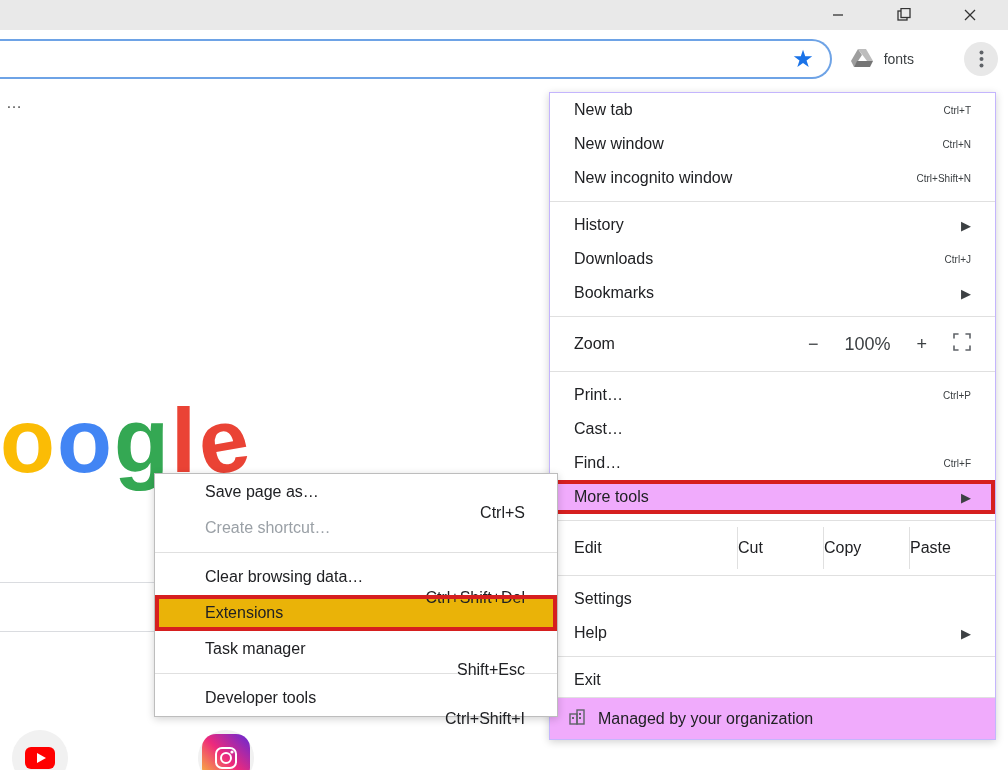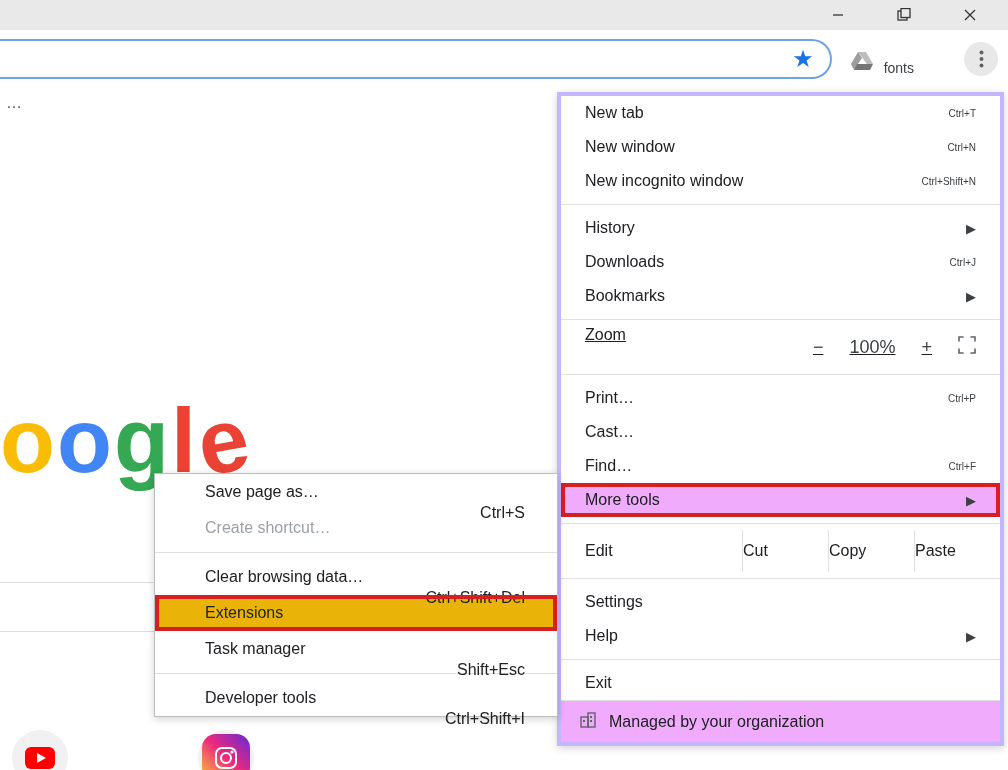--- a/index.html
+++ b/index.html
@@ -10,21 +10,21 @@
     display:flex; justify-content:flex-end; align-items:center; gap:26px;
     padding-right:18px; }
   .win-btn { width:40px; height:30px; display:flex; align-items:center;
     justify-content:center; color:#3c4043; }
   .addr-row { display:flex; align-items:center; height:58px; padding-right:10px; }
   .addr-bar { flex:1; height:40px; border:2px solid #6ea3e6;
     border-left:none; border-radius:0 22px 22px 0; display:flex;
     align-items:center; justify-content:flex-end; padding-right:16px;
     background:#fff; }
   .star { font-size:24px; }
-  .ext-area { display:flex; align-items:flex-end; gap:10px; padding-left:18px; }
+  .ext-area { display:flex; align-items:center; gap:10px; padding-left:18px; }
   .drive-icon { width:24px; height:24px; }
   .ext-label { font-size:14px; color:#3c4043; }
   .kebab { width:34px; height:34px; border-radius:50%; background:#e8e8e8;
     display:flex; align-items:center; justify-content:center; margin-left:40px; }
   .ellipsis-row { padding:6px 0 4px 6px; font-size:16px; color:#555; }
 
   
   .logo { position:absolute; top:396px; left:0; font-size:90px;
     font-weight:700; letter-spacing:2px; font-family:Arial,sans-serif;
     white-space:nowrap; line-height:1; }
@@ -34,29 +34,29 @@
     height:50px; border-top:1px solid #dadce0; border-bottom:1px solid #dadce0;
     border-right:1px solid #dadce0; border-radius:0 25px 25px 0; }
   .app-icons { position:absolute; top:730px; left:12px; display:flex;
     gap:130px; }
   .circ-ico { width:56px; height:56px; border-radius:50%; background:#f1f1f1;
     display:flex; align-items:center; justify-content:center; font-size:28px; }
   .ig { background:linear-gradient(45deg,#f9ce34,#ee2a7b,#6228d7);
     color:#fff; border-radius:14px; width:48px; height:48px; }
 
   
-  .main-menu { position:absolute; top:92px; right:4px; width:447px;
-    background:#fff; border:4px solid #c4b5fd;
+  .main-menu { position:absolute; top:92px; right:12px; width:447px;
+    background:#fff; border:1px solid #c4b5fd;
     box-shadow:0 2px 8px rgba(0,0,0,.18); font-size:16px; }
   .m-item { display:flex; align-items:center; height:34px; padding:0 24px; }
   .m-item .rhs { margin-left:auto; font-size:10px; color:#3c4043; }
   .m-sep { height:1px; background:#e0e0e0; margin:6px 0; }
   .m-hover { background:#f0abfc; }
   .m-item .arrow { width:10px; text-align:right; color:#3c4043; font-size:13px; }
-  .zoom-row { display:flex; height:42px; padding:0 24px;text-decoration:underline; }
+  .zoom-row { display:flex; align-items:center; height:42px; padding:0 24px; }
   .zoom-row .zlabel { }
   .zoom-ctrls { margin-left:auto; display:flex; align-items:center; gap:26px; }
   .zoom-ctrls span { font-size:18px; color:#3c4043; }
   .edit-row { display:flex; align-items:center; height:42px; }
   .edit-label { padding:0 24px; }
   .edit-cells { margin-left:auto; display:flex; }
   .edit-cell { width:86px; text-align:left; border-left:1px solid #e0e0e0;
     height:42px; line-height:42px; }
   .mgd { display:flex; align-items:center; height:42px; background:#f0abfc;
     padding:0 18px; gap:12px; border-top:1px solid #e0e0e0; }

